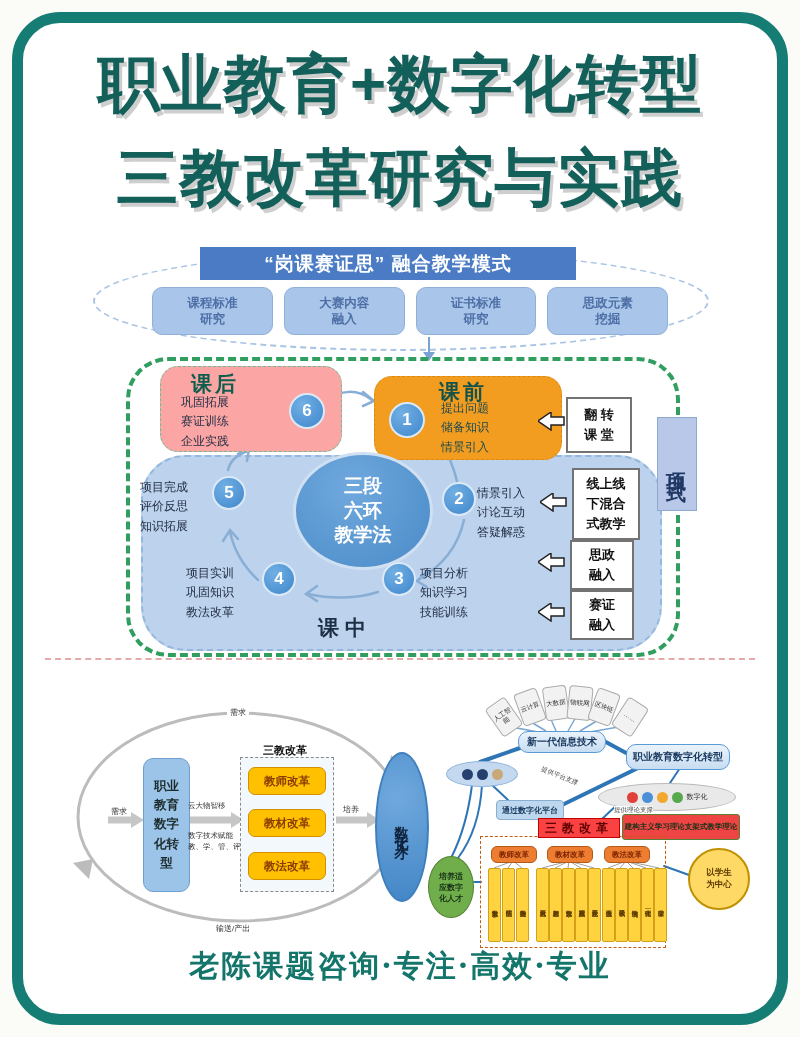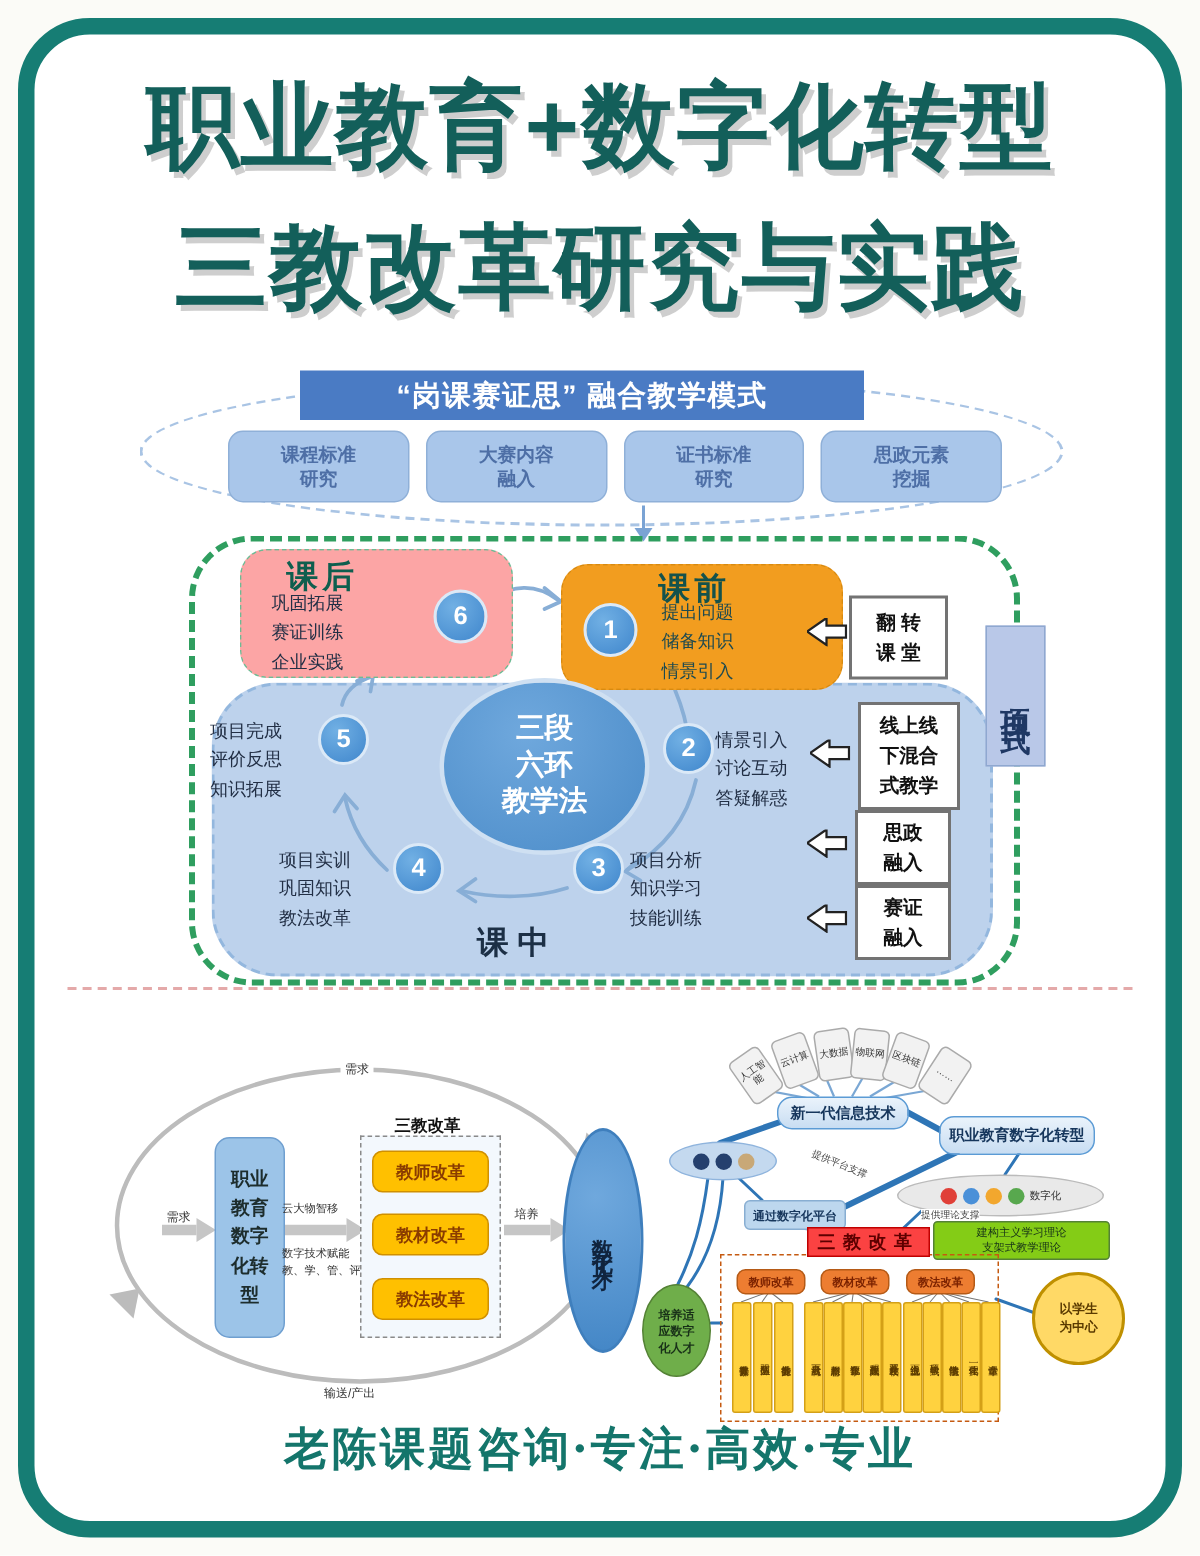--- a/index.html
+++ b/index.html
@@ -297,21 +297,21 @@
 
   <div class="abs" style="left:170px;top:97px;width:136px;height:26px;background:#e9e9e9;border:1px solid #bbb;border-radius:50%;display:flex;align-items:center;justify-content:center;gap:4px;">
     <span class="dot" style="width:11px;height:11px;background:#e04038;"></span>
     <span class="dot" style="width:11px;height:11px;background:#4a90d8;"></span>
     <span class="dot" style="width:11px;height:11px;background:#f2a72e;"></span>
     <span class="dot" style="width:11px;height:11px;background:#58a84e;"></span>
     <span style="font-size:7px;color:#333;">数字化</span>
   </div>
 
   <div class="tinylabel" style="left:186px;top:120px;background:#fff;">提供理论支撑</div>
-  <div class="abs" style="left:194px;top:128px;width:116px;height:24px;background:#84cc16;border:1px solid #548235;border-radius:3px;font-size:7.5px;font-weight:normal;color:#173318;display:flex;flex-direction:column;align-items:center;justify-content:center;line-height:1.3;">
+  <div class="abs" style="left:194px;top:128px;width:116px;height:24px;background:#ef4444;border:1px solid #548235;border-radius:3px;font-size:7.5px;font-weight:bold;color:#173318;display:flex;flex-direction:row;align-items:center;justify-content:center;line-height:1.3;">
     <span>建构主义学习理论</span>
     <span>支架式教学理论</span>
   </div>
 
   <div class="abs" style="left:110px;top:132px;width:80px;height:18px;background:#fb4242;border:1px solid #c00000;font-size:12px;font-weight:bold;color:#5d0000;letter-spacing:5px;display:flex;align-items:center;justify-content:center;z-index:2;">三教改革</div>
 
   <div class="abs" style="left:52px;top:150px;width:184px;height:110px;border:1.5px dashed #c55a11;"></div>
 
   <div class="obox" style="left:63px;">教师改革</div>
   <div class="obox" style="left:119px;">教材改革</div>

